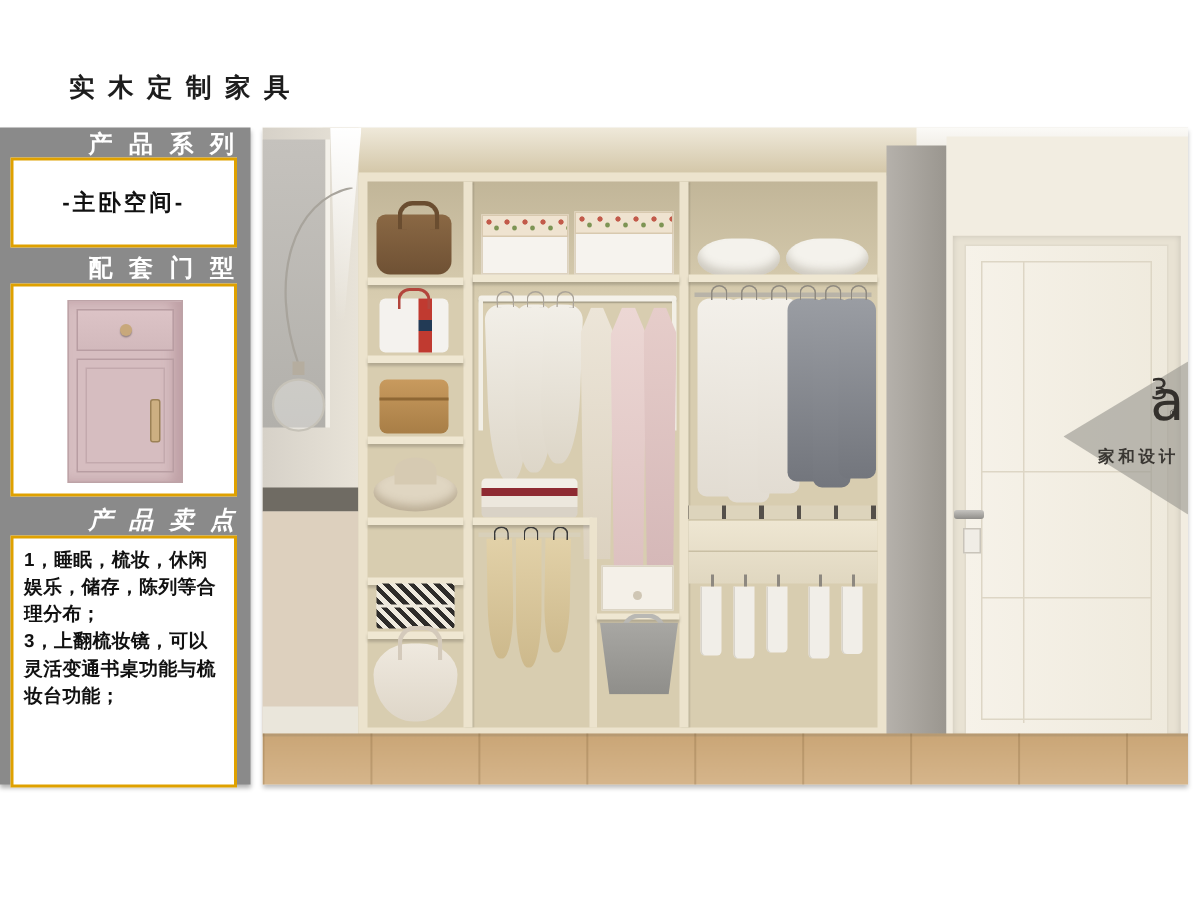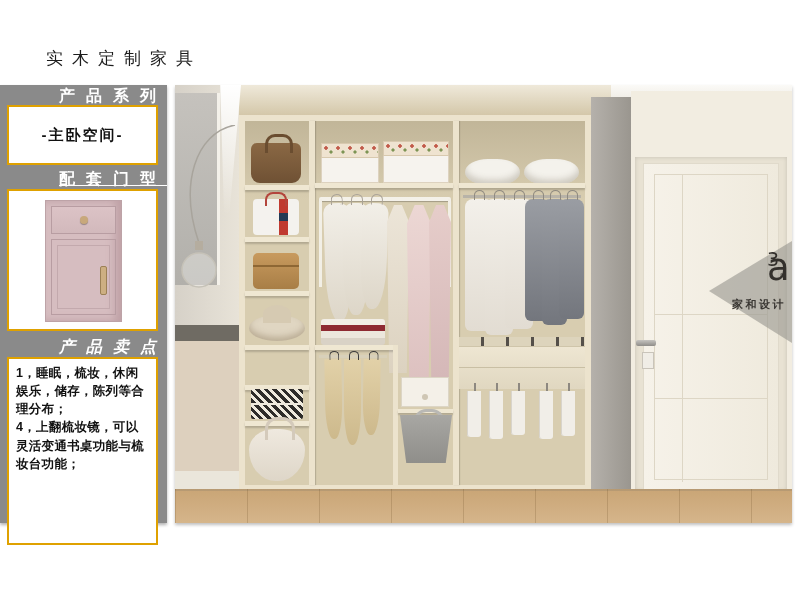--- a/index.html
+++ b/index.html
@@ -3,34 +3,34 @@
 <meta charset="utf-8">
 <style>
   html,body{margin:0;padding:0;background:#ffffff;}
   .page{position:relative;width:800px;height:600px;background:#ffffff;overflow:hidden;
         font-family:"Liberation Sans", sans-serif;}
 
   
   .brand{position:absolute;left:38px;top:8px;font-family:"Liberation Serif", serif;
          font-weight:700;font-size:29px;color:#111;letter-spacing:2px;}
   .subtitle{position:absolute;left:46px;top:47px;font-size:17px;color:#1d1d1d;
-            letter-spacing:9px;font-weight:400;}
+            letter-spacing:9px;font-weight:700;}
 
   
   .sidebar{position:absolute;left:0;top:85px;width:167px;height:438px;background:#8a8a8a;
            box-shadow:0 2px 3px rgba(0,0,0,.3);}
   .side-header{position:absolute;left:0;width:100%;box-sizing:border-box;text-align:right;
                color:#ffffff;font-weight:700;font-size:16px;letter-spacing:11px;padding-left:11px;}
-  .h-series{top:1px;} .h-door{top:84px;text-decoration:underline;} .h-selling{top:252px;font-style:italic;}
+  .h-series{top:1px;} .h-door{top:84px;} .h-selling{top:252px;font-style:italic;}
   .side-box{position:absolute;left:7px;width:151px;background:#ffffff;border:2px solid #dfa100;
             box-sizing:border-box;}
   .box-series{top:20px;height:60px;display:flex;align-items:center;justify-content:center;
               font-size:15px;font-weight:700;letter-spacing:2px;color:#111;}
   .box-door{top:104px;height:142px;}
-  .box-points{top:272px;height:188px;padding:5px 7px;color:#111;}
+  .box-points{top:272px;height:168px;padding:5px 7px;color:#111;}
   .box-points p{margin:0;font-size:12.5px;font-weight:700;line-height:1.45;letter-spacing:.3px;}
 
   
   .mini-door{position:absolute;left:36px;top:9px;width:75px;height:120px;background:#d6bdc0;
              border:1px solid #bda3a7;box-shadow:inset -6px 0 8px rgba(150,110,118,.35);}
   .mini-drawer{position:absolute;left:5px;top:5px;right:5px;height:26px;border:1px solid #b89da2;
                background:linear-gradient(#dcc3c6,#d2b9bc);}
   .mini-knob{position:absolute;left:50%;top:50%;width:8px;height:8px;margin:-4px 0 0 -4px;
              border-radius:50%;background:#c8a87b;box-shadow:0 1px 1px rgba(0,0,0,.3);}
   .mini-panel{position:absolute;left:5px;top:38px;right:5px;bottom:6px;border:1px solid #b89da2;}
@@ -214,21 +214,21 @@
         </div>
         <div class="mini-panel">
           <div class="mini-handle"></div>
         </div>
       </div>
     </div>
 
     <div class="side-header h-selling">产品卖点</div>
     <div class="side-box box-points">
       <p>1，睡眠，梳妆，休闲娱乐，储存，陈列等合理分布；</p>
-      <p>4，上翻梳妆镜，可以灵活变通书桌功能与梳妆台功能；</p>
+      <p>3，上翻梳妆镜，可以灵活变通书桌功能与梳妆台功能；</p>
     </div>
   </div>
 
   <div class="photo">
     <div class="ceiling"></div>
     <div class="soffit"></div>
 
     <div class="left-wall"></div>
     <div class="window-pane"></div>
     <div class="light-wedge"></div>

